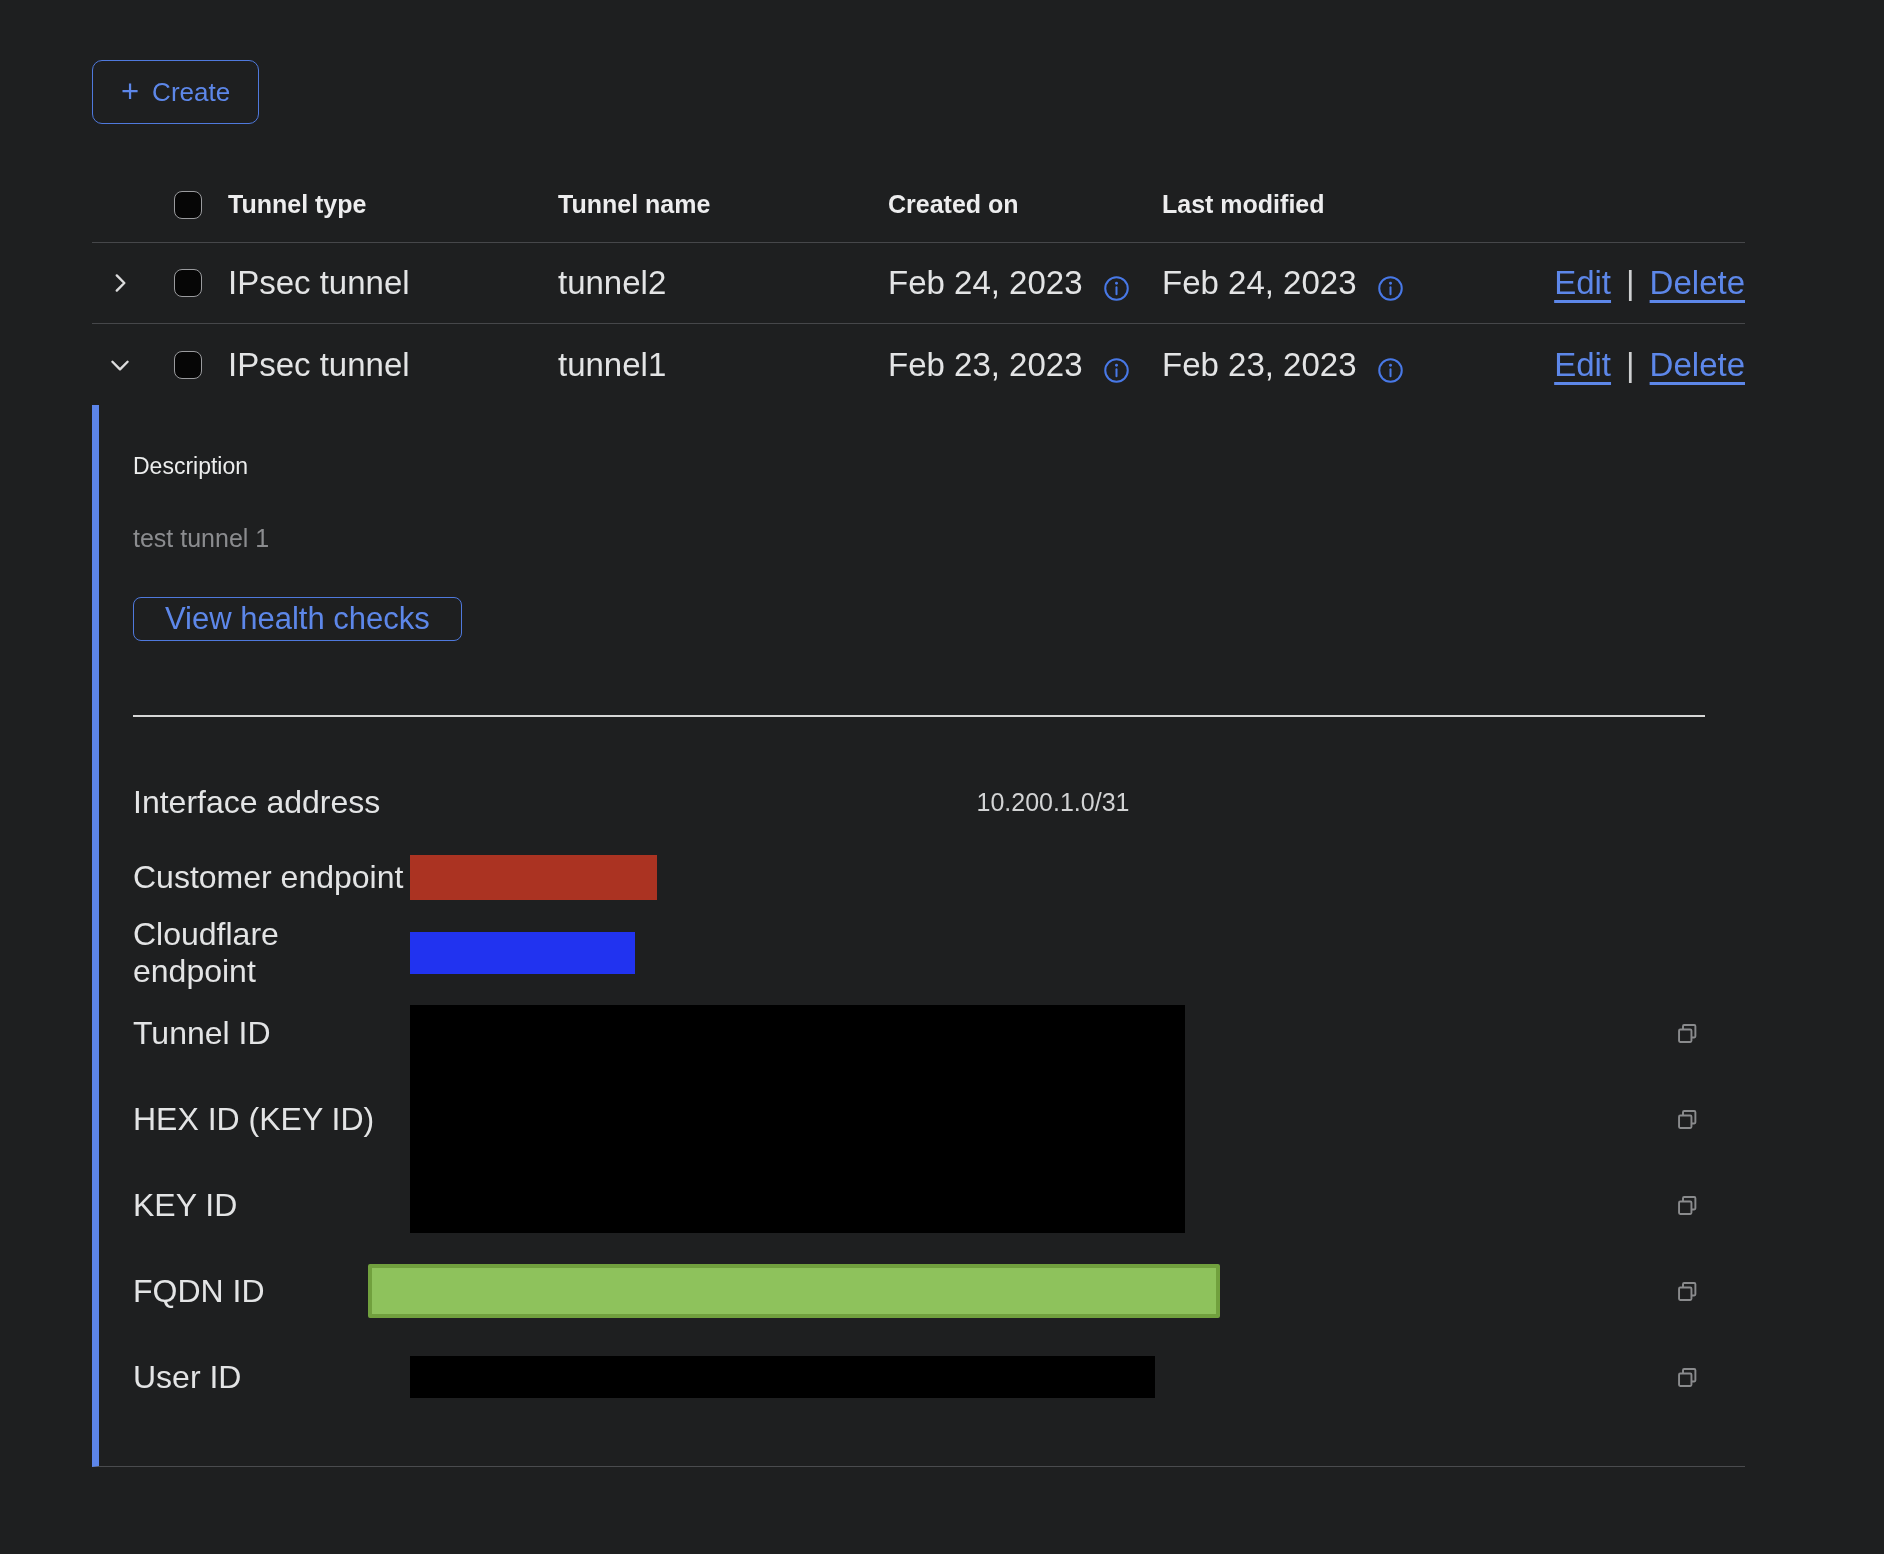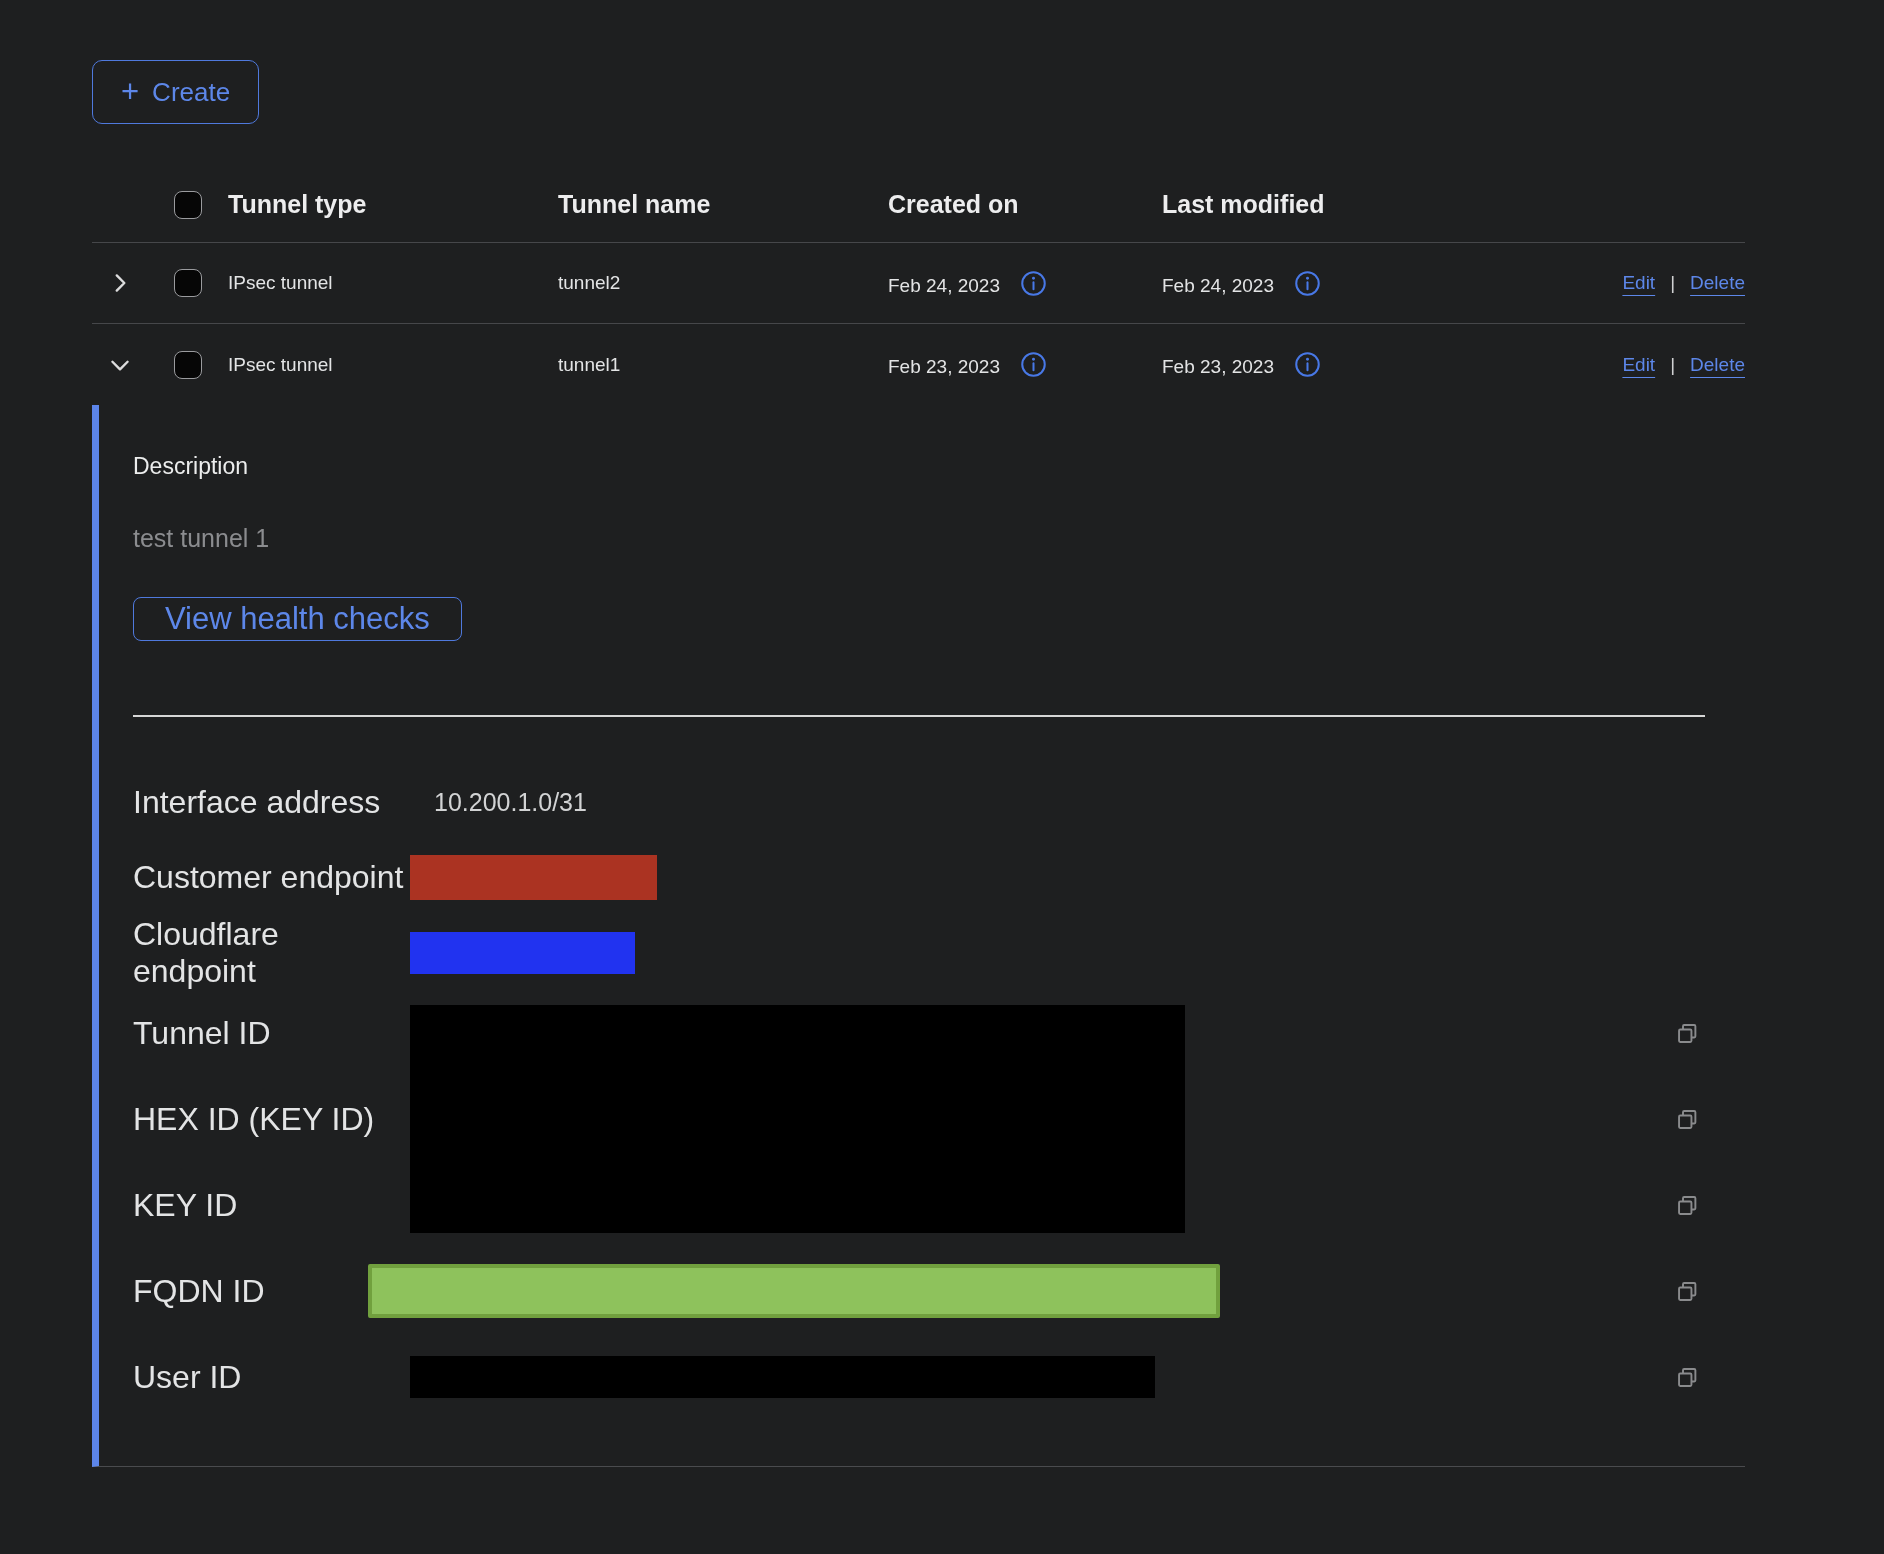--- a/index.html
+++ b/index.html
@@ -24,21 +24,21 @@
   .create-btn .plus { font-size:31px; font-weight:300; line-height:1; transform:translateY(-1px); }
 
   
   .table { margin-top:43px; width:1653px; }
   .row-grid {
     display:grid;
     grid-template-columns:56px 80px 330px 330px 274px 274px 309px;
     align-items:center;
   }
   .thead { height:76px; border-bottom:1px solid #46474a; font-weight:700; font-size:25px; color:#ededee; }
-  .trow  { height:81px; font-size:19px; color:#e3e4e5; }
+  .trow  { height:81px; font-size:33px; color:#e3e4e5; }
   .trow.bordered { border-bottom:1px solid #46474a; }
 
   .checkbox {
     display:inline-block; width:28px; height:28px;
     background:#060606; border:1.5px solid #9a9b9e; border-radius:8px;
     cursor:pointer;
   }
   .cb-cell { display:flex; justify-content:center; }
   .chev-cell { display:flex; justify-content:center; }
   .expander { background:none; border:none; padding:4px; cursor:pointer; display:flex; }
@@ -70,21 +70,21 @@
   .light-divider { margin-top:74px; margin-right:40px; border-top:2px solid #d6d6d6; }
 
   .fields {
     margin-top:48px;
     display:grid;
     grid-template-columns:277px 1262px 73px;
     grid-template-rows:75px 75px 75px 86px 86px 86px 86px 86px;
     align-items:center;
   }
   .f-label { grid-column:1; font-size:32px; color:#e3e4e5; }
-  .f-value { grid-column:2; }
+  .f-value { grid-column:2;text-align:center; }
   .f-copy  { grid-column:3; justify-self:start; }
   .r1{grid-row:1} .r2{grid-row:2} .r3{grid-row:3} .r4{grid-row:4}
   .r5{grid-row:5} .r6{grid-row:6} .r7{grid-row:7} .r8{grid-row:8}
 
   .value-text { font-size:25px; color:#d2d3d4; padding-left:24px; }
 
   .redact-red   { width:247px; height:45px; background:#ab3322; }
   .redact-blue  { width:225px; height:42px; background:#2133f0; }
   .redact-black-big { grid-row:4 / span 3; width:775px; height:228px; background:#000; align-self:center; }
   .redact-green {

